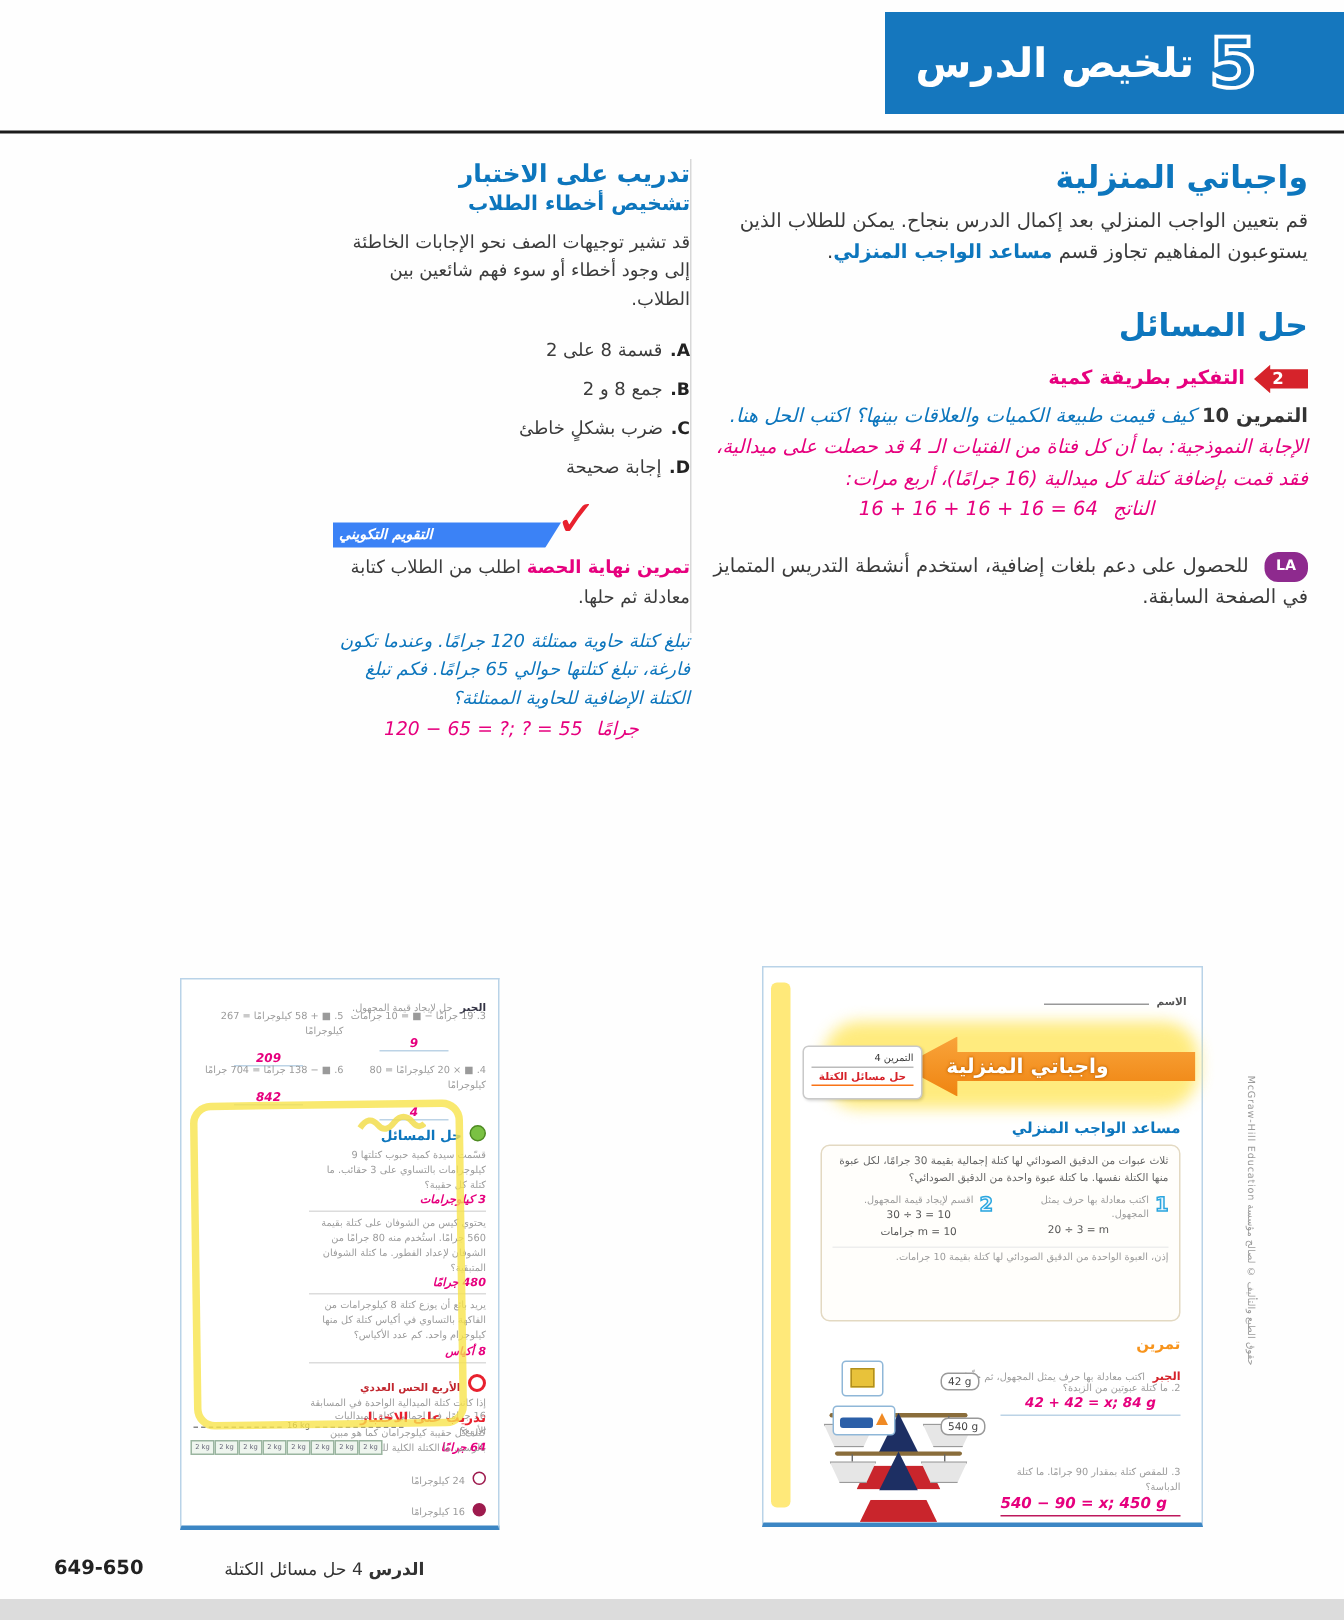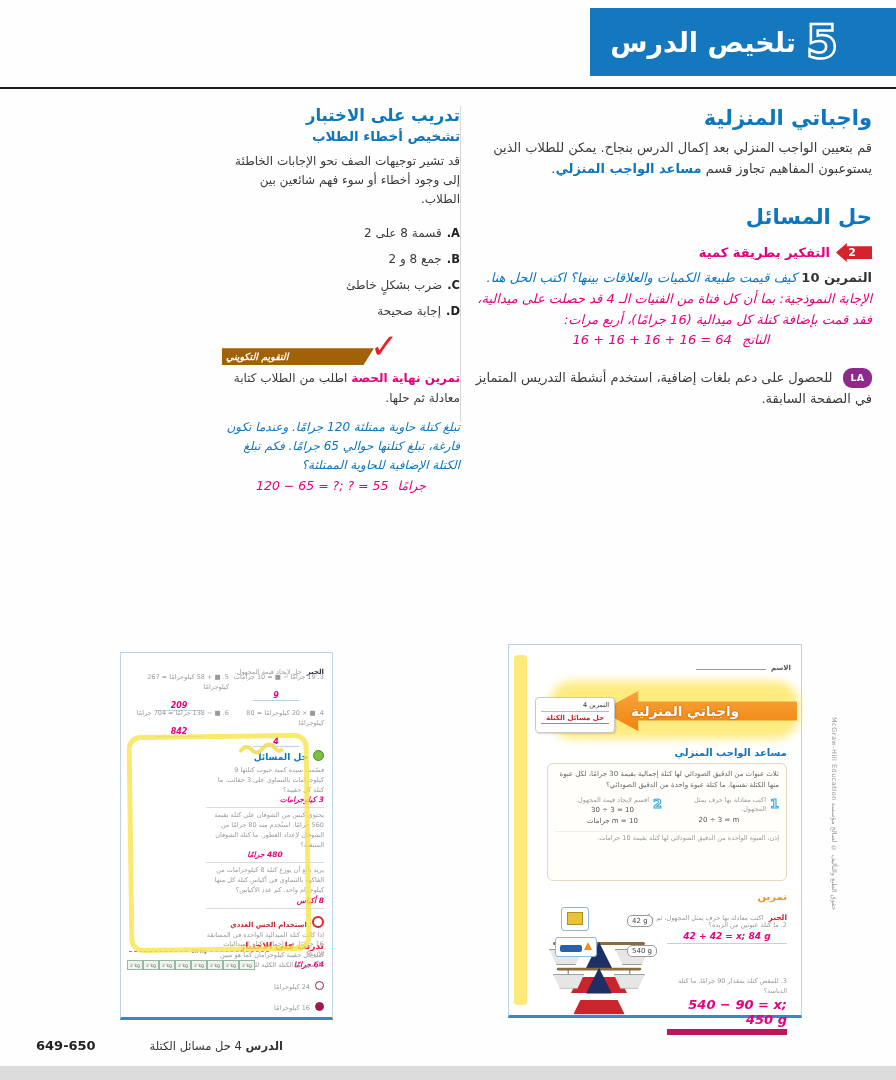--- a/index.html
+++ b/index.html
@@ -25,21 +25,21 @@
   .magb{color:#e6007e;font-weight:bold}
   .ltr{direction:ltr;unicode-bidi:isolate;display:inline-block}
   .practice-row{display:flex;align-items:center;gap:6px;margin:14px 0 5px}
   .arrow-badge{width:36px;height:19px;background:#d6232b;color:#fff;font-size:11px;font-weight:bold;
      display:flex;align-items:center;justify-content:center;padding-right:4px;box-sizing:border-box;
      clip-path:polygon(100% 16%,30% 16%,30% 0,0 50%,30% 100%,30% 84%,100% 84%)}
   .la-badge{display:inline-block;background:#8e2a8e;color:#fff;font-size:9.5px;font-weight:bold;
      border-radius:9px;padding:2px 8px;margin-left:6px;direction:ltr;vertical-align:1px}
   
   .fa-wrap{position:relative;height:26px;margin-top:22px}
-  .fa-bar{position:absolute;left:0;top:5px;width:152px;height:17px;background:#a16207;
+  .fa-bar{position:absolute;left:0;top:5px;width:152px;height:17px;background:#3b82f6;
           clip-path:polygon(0 0,100% 0,93% 100%,0 100%);display:flex;align-items:center;justify-content:flex-end;
           padding-left:4px;padding-right:26px;box-sizing:border-box}
   .fa-bar span{color:#fff;font-size:9.5px;font-weight:bold;font-style:italic;white-space:nowrap}
   .fa-check{position:absolute;left:148px;top:-14px;color:#e8212e;font-size:34px;font-weight:bold;line-height:1}
   
   .thumb{background:#fff;border:1px solid #b9d3e8;border-bottom:3px solid #3c86c4;box-sizing:border-box}
   .tiny{font-size:7px;line-height:1.55;color:#8a8a8a;text-align:right}
   .tiny2{font-size:6.5px;line-height:1.5;color:#9a9a9a;text-align:right}
   .pinka{color:#e6007e;font-weight:bold;font-style:italic}
   .ansline{border-bottom:1px solid #bcd3e6;display:inline-block;min-width:46px;text-align:center;font-size:8px}
@@ -167,28 +167,28 @@
 
   <div class="abs" style="top:92px;right:8px;width:118px">
     <div style="text-align:right">
       <span style="display:inline-block;width:9px;height:9px;border-radius:50%;background:#7ac143;border:1px solid #4e8b22;vertical-align:-1px"></span>
       <span style="font-size:9px;font-weight:bold;color:#0d76bd">حل المسائل</span>
     </div>
     <div class="tiny2" style="margin-top:2px">قسّمت سيدة كمية حبوب كتلتها 9 كيلوجرامات بالتساوي على 3 حقائب. ما كتلة كل حقيبة؟</div>
     <div class="pinka" style="font-size:7.5px;text-align:right">3 كيلوجرامات</div>
     <div class="divider"></div>
     <div class="tiny2">يحتوي كيس من الشوفان على كتلة بقيمة 560 جرامًا. استُخدم منه 80 جرامًا من الشوفان لإعداد الفطور. ما كتلة الشوفان المتبقية؟</div>
-    <div class="pinka" style="font-size:7.5px;text-align:center">480 جرامًا</div>
+    <div class="pinka" style="font-size:7.5px;text-align:right">480 جرامًا</div>
     <div class="divider"></div>
     <div class="tiny2">يريد بائع أن يوزع كتلة 8 كيلوجرامات من الفاكهة بالتساوي في أكياس كتلة كل منها كيلوجرام واحد. كم عدد الأكياس؟</div>
     <div class="pinka" style="font-size:7.5px;text-align:right">8 أكياس</div>
     <div class="divider"></div>
     <div style="text-align:right">
       <span style="display:inline-block;width:8px;height:8px;border-radius:50%;border:2px solid #e8212e;vertical-align:-1px"></span>
-      <span style="font-size:7px;font-weight:bold;color:#c2262e">استخدام الحس العددي</span>
+      <span style="font-size:7px;font-weight:bold;color:#c2262e">الأربع الحس العددي</span>
     </div>
     <div class="tiny2">إذا كانت كتلة الميدالية الواحدة في المسابقة 16 جرامًا، فما إجمالي كتلة الميداليات الأربع؟</div>
     <div class="pinka" style="font-size:7.5px;text-align:right">64 جرامًا</div>
   </div>
 
   <div class="abs" style="top:288px;right:8px;width:118px">
     <div style="font-size:9px;font-weight:bold;color:#e8212e;text-align:right">تدريب على الاختبار</div>
     <div class="tiny2">كتلة كل حقيبة كيلوجرامان كما هو مبين بالرسم. ما الكتلة الكلية للحقائب الثماني؟</div>
     <div style="margin-top:3px;text-align:right">
       <span class="opt-circ"></span>
@@ -282,21 +282,21 @@
     <div class="s-pivot"></div>
     <div class="s-base"></div>
   </div>
   <div class="card" style="left:52px;top:262px;width:26px;height:22px">
     <div style="margin:4px auto 0;width:14px;height:11px;background:#e8c23a;border:1px solid #b18f1d"></div>
   </div>
   <div class="tag" style="left:118px;top:270px">42 g</div>
 
   <div class="abs" style="top:332px;right:14px;width:120px">
     <div class="tiny2">3. للمقص كتلة بمقدار 90 جرامًا. ما كتلة الدباسة؟</div>
-    <div class="pinka" style="font-size:13px;direction:ltr;text-align:right;border-bottom:6px solid #be185d;padding-bottom:2px">540 − 90 = x; 450 g</div>
+    <div class="pinka" style="font-size:10px;direction:ltr;text-align:left;border-bottom:1px solid #be185d;padding-bottom:2px">540 − 90 = x; 450 g</div>
   </div>
   <div class="scale" style="left:40px;top:312px;transform:scale(.92)">
     <div class="s-beam"></div>
     <div class="s-str" style="left:16px"></div>
     <div class="s-str" style="right:16px"></div>
     <div class="s-pan" style="left:0"></div>
     <div class="s-pan" style="right:0"></div>
     <div class="s-pivot"></div>
     <div class="s-base"></div>
   </div>

